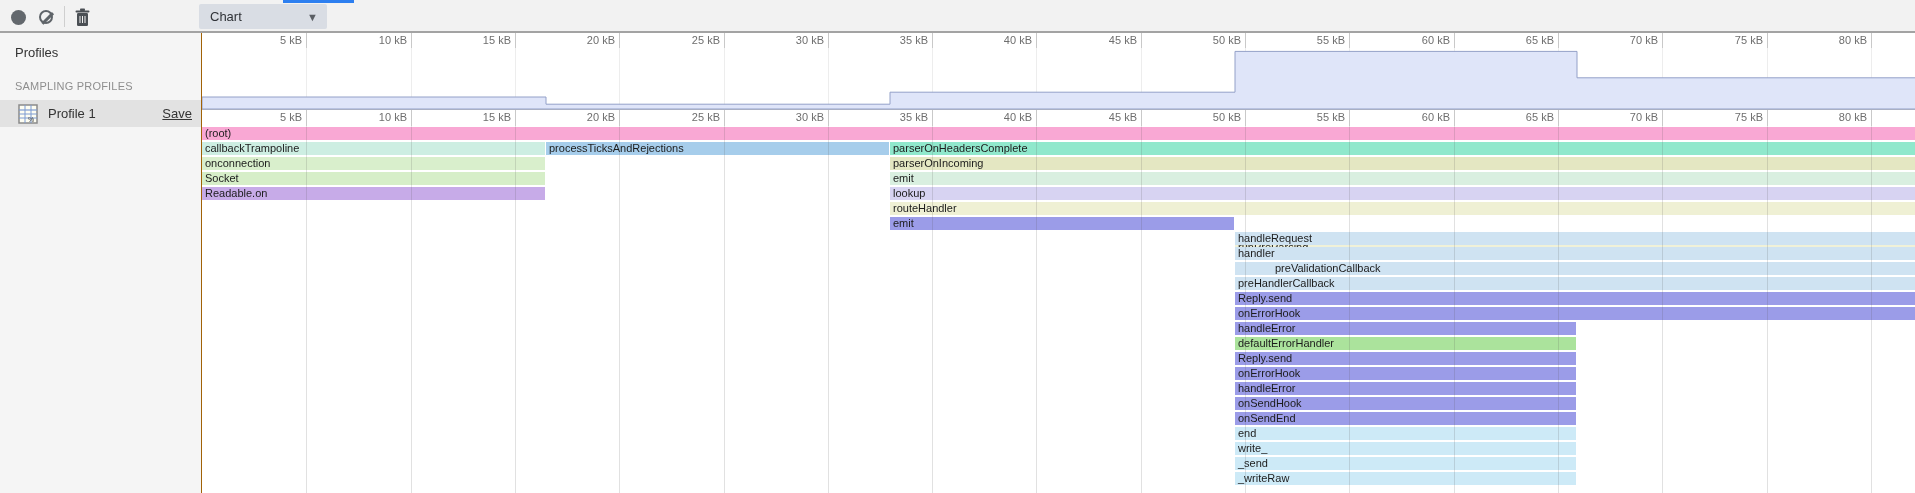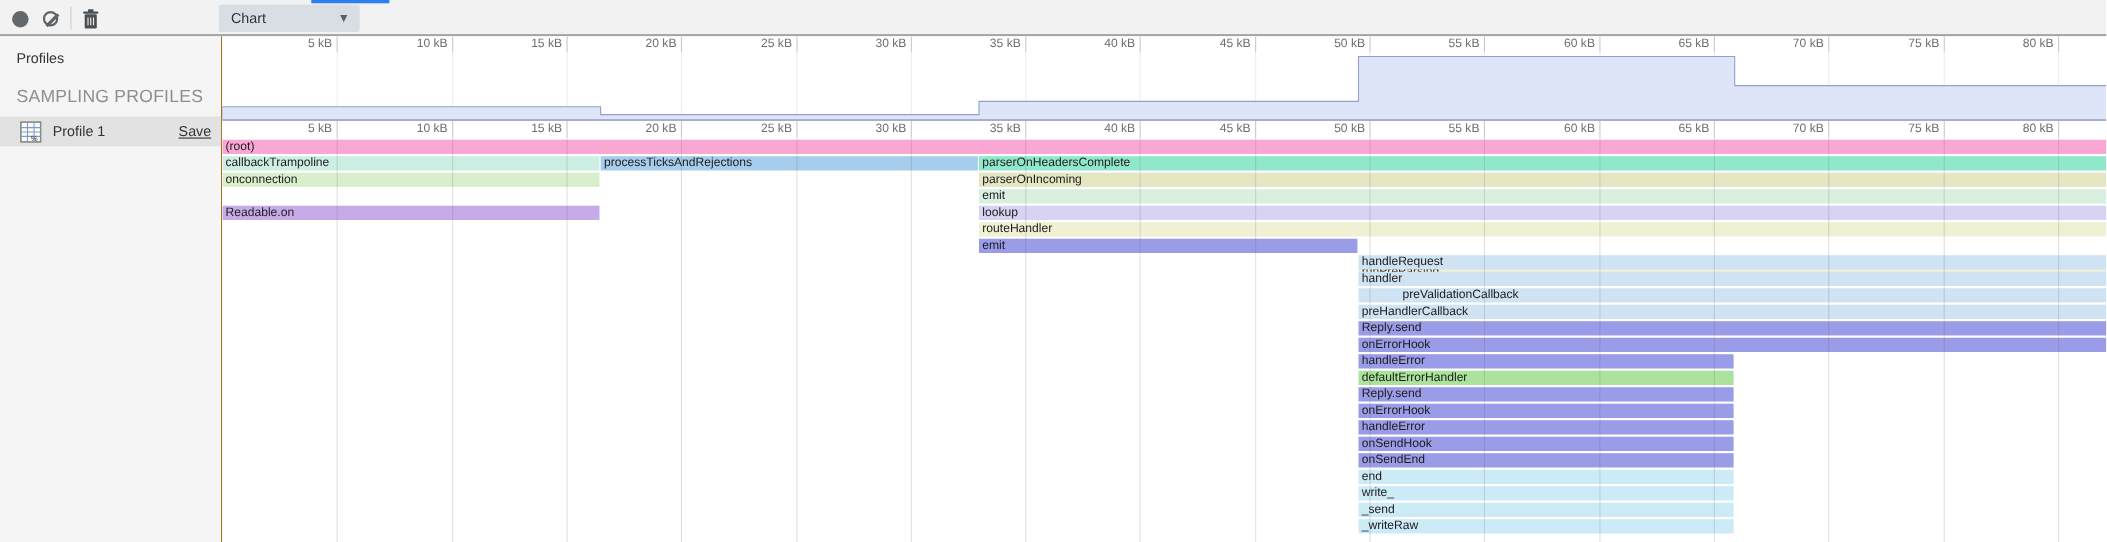--- a/index.html
+++ b/index.html
@@ -19,21 +19,21 @@
   .tb-divider { position:absolute; left:64px; top:6px; width:1px; height:21px; background:#cfcfcf; }
   .chart-select { position:absolute; left:199px; top:4px; width:128px; height:25px; background:#d9dde4;
     border-radius:2px; display:flex; align-items:center; cursor:pointer; }
   .chart-select .lbl { font-size:13px; color:#2f3237; padding-left:11px; flex:1; }
   .chart-select .arrow { font-size:11px; color:#5a5e64; padding-right:9px; }
 
   
   .sidebar { position:absolute; left:0; top:33px; width:202px; height:460px; background:#f5f5f5;
     border-right:1px solid #a16207; }
   .sb-title { font-size:13px; color:#333; padding:12px 0 0 15px; }
-  .sb-section { font-size:16px; color:#8e8e8e; padding:20px 0 8px 15px; letter-spacing:.2px; }
+  .sb-section { font-size:11px; color:#8e8e8e; padding:20px 0 8px 15px; letter-spacing:.2px; }
   .profile-row { height:27px; background:#e2e2e2; display:flex; align-items:center; cursor:pointer; }
   .profile-icon { width:20px; height:20px; margin-left:18px; flex:0 0 auto; }
   .profile-name { font-size:13px; color:#333; margin-left:10px; flex:1; }
   .save-link { font-size:13px; color:#333; text-decoration:underline; margin-right:9px; cursor:pointer; }
 
   
   .main { position:absolute; left:202px; top:33px; width:1713px; height:460px; background:#fff; overflow:hidden; }
 
   .ruler { position:absolute; left:0; width:1713px; overflow:hidden; }
   .ruler-top { top:0; height:15px; }
@@ -191,20 +191,21 @@
         <span class="tick-label" style="left: 1595px;">80 kB</span>
         <span class="tick-line" style="left: 1669px;"></span>
       </div>
     <div class="flame" id="flame">
         <div class="frame" style="left: 0px; width: 1714px; top: 1px; background: #f9a8d4;">(root)</div>
         <div class="frame" style="left: 0px; width: 343px; top: 16px; background: rgb(205, 238, 226);">callbackTrampoline</div>
         <div class="frame" style="left: 344px; width: 343px; top: 16px; background: rgb(166, 205, 235);">processTicksAndRejections</div>
         <div class="frame" style="left: 688px; width: 1026px; top: 16px; background: rgb(144, 232, 204);">parserOnHeadersComplete</div>
         <div class="frame" style="left: 0px; width: 343px; top: 31px; background: rgb(217, 239, 204);">onconnection</div>
         <div class="frame" style="left: 688px; width: 1026px; top: 31px; background: rgb(228, 231, 194);">parserOnIncoming</div>
+        <div class="frame" style="left: 0px; width: 343px; top: 46px; background: rgb(214, 238, 200);">Socket</div>
         <div class="frame" style="left: 688px; width: 1026px; top: 46px; background: rgb(217, 239, 224);">emit</div>
         <div class="frame" style="left: 0px; width: 343px; top: 61px; background: rgb(199, 171, 232);">Readable.on</div>
         <div class="frame" style="left: 688px; width: 1026px; top: 61px; background: rgb(215, 211, 242);">lookup</div>
         <div class="frame" style="left: 688px; width: 1026px; top: 76px; background: rgb(239, 240, 212);">routeHandler</div>
         <div class="frame dotted" style="left: 688px; width: 344px; top: 91px; background: rgb(155, 156, 232);">emit</div>
         <div class="frame" style="left: 1033px; width: 681px; top: 91px; background: rgb(240, 241, 216); margin-top: 24px;">runPreParsing</div>
         <div class="frame" style="left: 1033px; width: 681px; top: 106px; background: rgb(207, 227, 242);">handleRequest</div>
         <div class="frame" style="left: 1033px; width: 681px; top: 121px; background: rgb(207, 227, 242);">handler</div>
         <div class="frame" style="left: 1033px; width: 693px; top: 136px; background: rgb(207, 227, 242); padding-left: 40px;">preValidationCallback</div>
         <div class="frame" style="left: 1033px; width: 681px; top: 151px; background: rgb(207, 227, 242);">preHandlerCallback</div>

